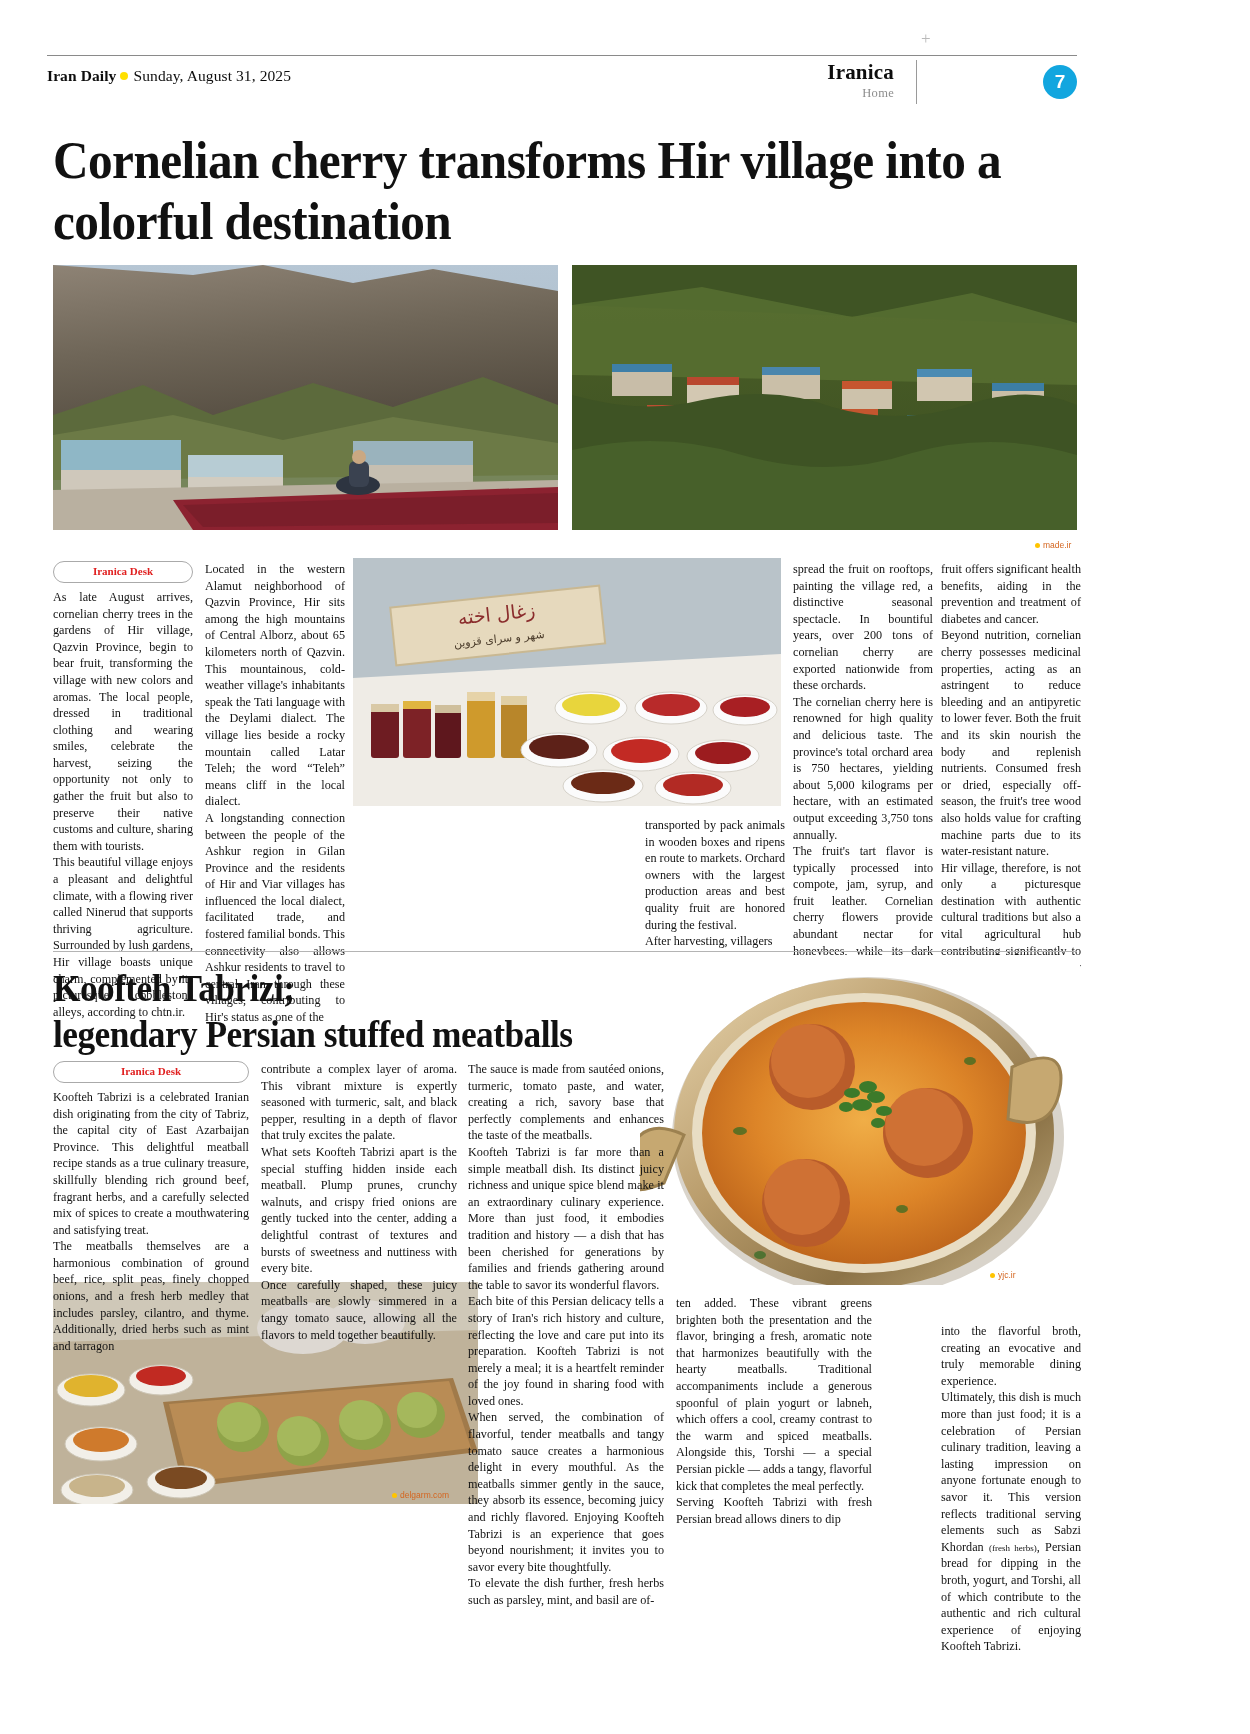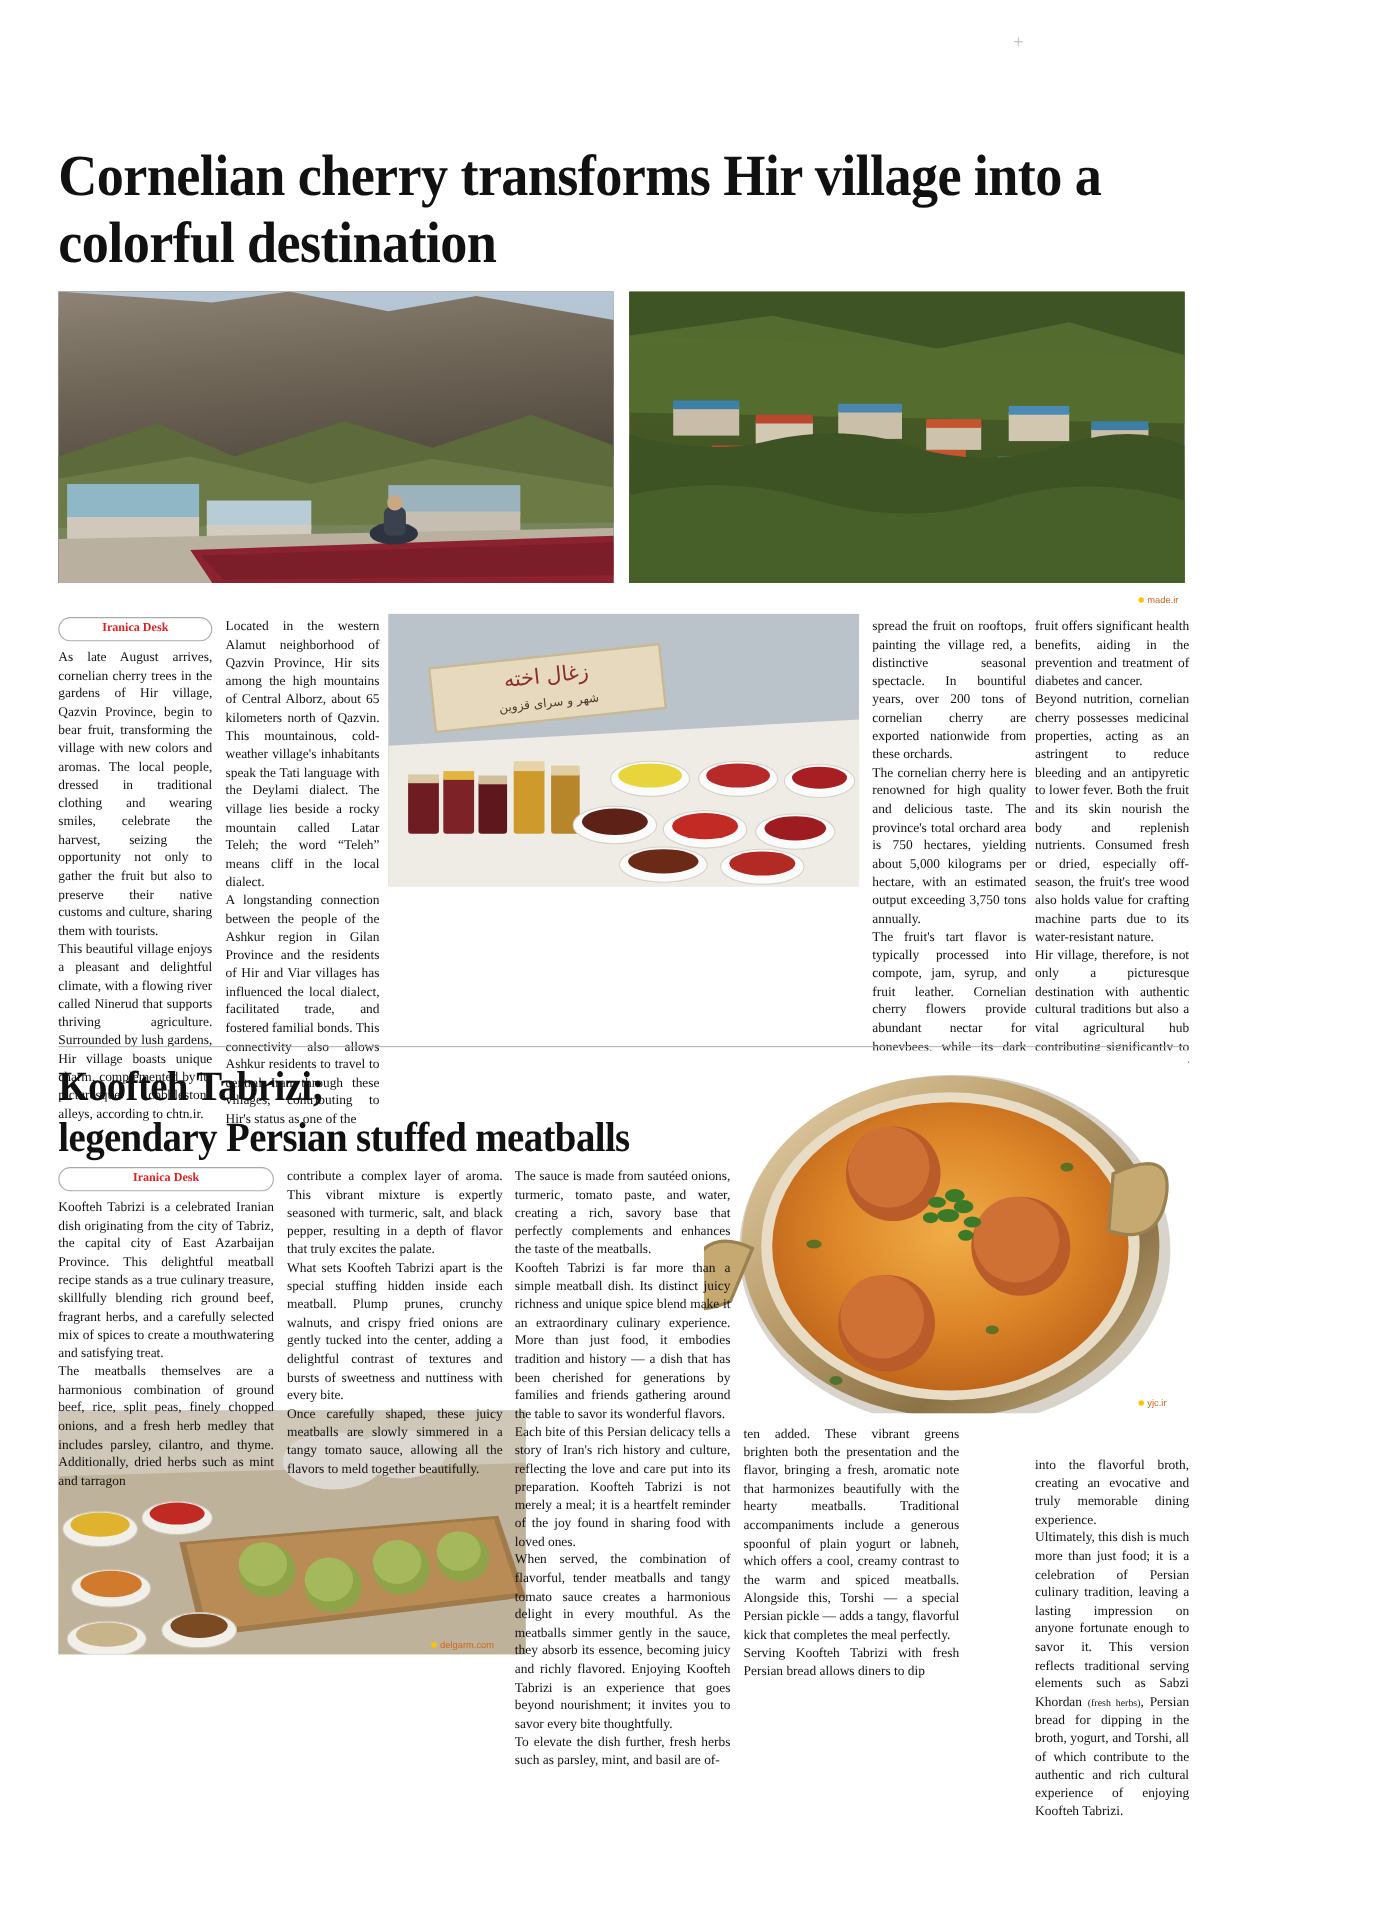--- a/index.html
+++ b/index.html
@@ -112,20 +112,30 @@
       linear-gradient(180deg, #d6cfc2 0%, #c9c0b0 18%, #b4a894 30%, #9e9681 42%, #cfc3a8 55%, #e0d6bd 72%, #cdbfa2 100%);
   }
 </style>
 </head>
 <body>
 
 <div class="page">
 
   <div class="cropmark" style="left:921px; top:30px;">+</div>
 
+  <div class="masthead">
+    <div class="mh-left">
+      <span class="paper">Iran Daily</span><span class="mh-dot"></span><span>Sunday, August 31, 2025</span>
+    </div>
+    <div class="mh-center">
+      <div class="sec">Iranica</div>
+      <div class="sub">Home</div>
+    </div>
+    <div class="pagenum">7</div>
+  </div>
 
   <div class="headline" id="hl1">Cornelian cherry transforms Hir village into a colorful destination</div>
 
   <div class="ph village1" style="left:53px; top:265px; width:505px; height:265px;">
     <svg width="505" height="265" viewBox="0 0 505 265" preserveAspectRatio="none">
       <defs>
         <linearGradient id="sky1" x1="0" y1="0" x2="0" y2="1">
           <stop offset="0" stop-color="#b6c6d4"></stop>
             <stop offset="1" stop-color="#9fb2c0"></stop>
         </linearGradient>
@@ -250,20 +260,24 @@
 This beautiful village enjoys a pleasant and delightful climate, with a flowing river called Ninerud that supports thriving agriculture. Surrounded by lush gardens, Hir village boasts unique charm, complemented by its picturesque cobblestone alleys, according to chtn.ir.</p>
   </div>
 
   <div class="col" style="left:205px; top:561px; width:140px; height:385px;">
     <p style="white-space:pre-line;">Located in the western Alamut neighborhood of Qazvin Province, Hir sits among the high mountains of Central Alborz, about 65 kilometers north of Qazvin. This mountainous, cold-weather village's inhabitants speak the Tati language with the Deylami dialect. The village lies beside a rocky mountain called Latar Teleh; the word “Teleh” means cliff in the local dialect.
 A longstanding connection between the people of the Ashkur region in Gilan Province and the residents of Hir and Viar villages has influenced the local dialect, facilitated trade, and fostered familial bonds. This connectivity also allows Ashkur residents to travel to central Iran through these villages, contributing to Hir's status as one of the</p>
   </div>
 
 
 
+  <div class="col" style="left:645px; top:817px; width:140px; height:130px;">
+    <p style="white-space:pre-line;">transported by pack animals in wooden boxes and ripens en route to markets. Orchard owners with the largest production areas and best quality fruit are honored during the festival.
+After harvesting, villagers</p>
+  </div>
 
   <div class="col" style="left:793px; top:561px; width:140px; height:385px;">
     <p style="white-space:pre-line;">spread the fruit on rooftops, painting the village red, a distinctive seasonal spectacle. In bountiful years, over 200 tons of cornelian cherry are exported nationwide from these orchards.
 The cornelian cherry here is renowned for high quality and delicious taste. The province's total orchard area is 750 hectares, yielding about 5,000 kilograms per hectare, with an estimated output exceeding 3,750 tons annually.
 The fruit's tart flavor is typically processed into compote, jam, syrup, and fruit leather. Cornelian cherry flowers provide abundant nectar for honeybees, while its dark green, glossy leaves and oval, reddish fruit add to its appeal. Rich in antioxidants,                           t h e</p>
   </div>
 
   <div class="col" style="left:941px; top:561px; width:140px; height:385px;">
     <p style="white-space:pre-line;">fruit offers significant health benefits, aiding in the prevention and treatment of diabetes and cancer.
 Beyond nutrition, cornelian cherry possesses medicinal properties, acting as an astringent to reduce bleeding and an antipyretic to lower fever. Both the fruit and its skin nourish the body and replenish nutrients. Consumed fresh or dried, especially off-season, the fruit's tree wood also holds value for crafting machine parts due to its water-resistant nature.
@@ -318,21 +332,21 @@
         <ellipse cx="238" cy="168" rx="7" ry="5"></ellipse>
       </g>
       <g fill="#2f6a22" opacity="0.7">
         <ellipse cx="100" cy="176" rx="7" ry="4"></ellipse>
         <ellipse cx="330" cy="106" rx="6" ry="4"></ellipse>
         <ellipse cx="262" cy="254" rx="6" ry="4"></ellipse>
         <ellipse cx="120" cy="300" rx="6" ry="4"></ellipse>
       </g>
     </svg>
   </div>
-  <div class="credit" style="left:1035px; top:1270px;">
+  <div class="credit" style="left:990px; top:1270px;">
     <span class="cdot"></span><span>yjc.ir</span>
   </div>
 
   <div class="ph koofteh" style="left:53px; top:1282px; width:425px; height:222px;">
     <svg width="425" height="222" viewBox="0 0 425 222" preserveAspectRatio="none">
       <rect x="0" y="0" width="425" height="222" fill="#d8d2c5"></rect>
       <path d="M0 0 L425 0 L425 60 L0 72 Z" fill="#cfc8b8"></path>
       <path d="M0 60 L425 48 L425 222 L0 222 Z" fill="#bfb29a"></path>
 
       <path d="M110 120 L400 96 L425 170 L130 206 Z" fill="#a07a4a"></path>

